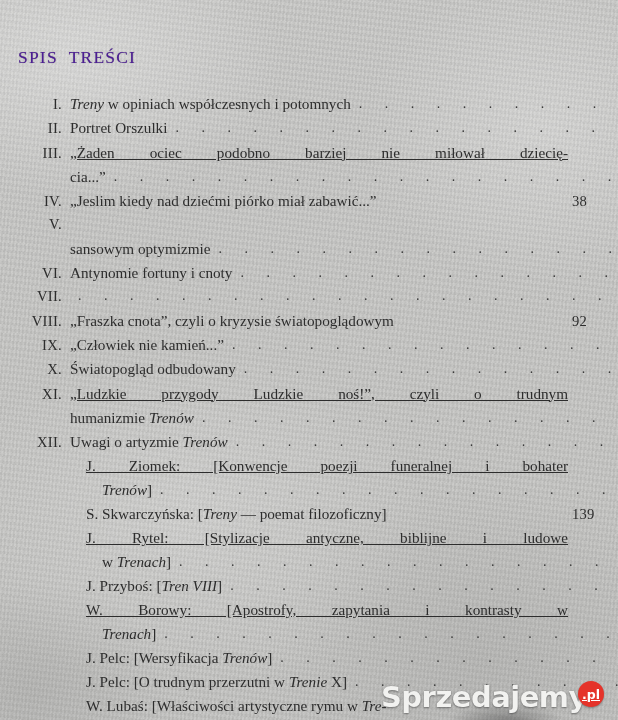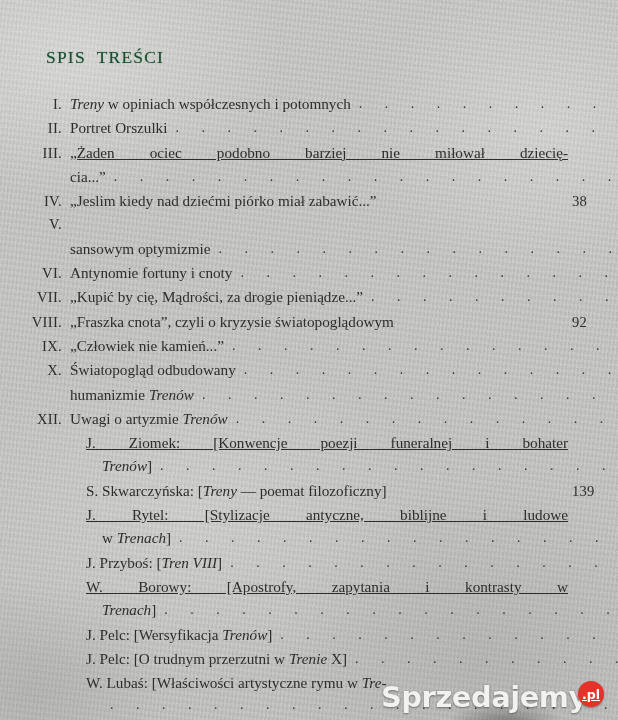--- a/index.html
+++ b/index.html
@@ -46,25 +46,25 @@
   #page {
     position: absolute;
     inset: 0;
     z-index: 3;
     color: #2b2b2b;
   }
 
   
   .heading {
     position: absolute;
-    left: 46px;
+    left: 18px;
     top: 47px;
     font-size: 17.5px;
     letter-spacing: 1.2px;
-    color: #14532d;
+    color: #4c1d95;
     white-space: pre;
     text-shadow: 0 0 1px rgba(60,60,60,.45);
   }
 
   
   .toc {
     position: absolute;
     left: 0;
     top: 92px;
     width: 618px;
@@ -261,21 +261,20 @@
           <div class="line">
             <span class="t"><span>Antynomie fortuny i cnoty</span></span>
             <span class="dots">. . . . . . . . . . . . . . . . . . . . . . . . . . . . . . . . . .</span>
           </div>
         </div>
       </div>
       <div class="row">
         <div class="num">VII.</div>
         <div class="txtwrap">
           <div class="line">
-            <span class="t"><span>„Kupić by cię, Mądrości, za drogie pieniądze...”</span></span>
             <span class="dots">. . . . . . . . . . . . . . . . . . . . . . . . . . . . . . . . . .</span>
           </div>
         </div>
       </div>
       <div class="row">
         <div class="num">VIII.</div>
         <div class="txtwrap">
           <div class="line">
             <span class="t"><span>„Fraszka cnota”, czyli o kryzysie światopoglądowym</span></span>
           </div>
@@ -292,20 +291,29 @@
         </div>
       </div>
       <div class="row">
         <div class="num">X.</div>
         <div class="txtwrap">
           <div class="line">
             <span class="t"><span>Światopogląd odbudowany</span></span>
             <span class="dots">. . . . . . . . . . . . . . . . . . . . . . . . . . . . . . . . . .</span>
           </div>
         </div>
+      </div>
+      <div class="row">
+        <div class="num">XI.</div>
+        <div class="txtwrap">
+          <div class="line justify">
+            <span class="t"><span>„Ludzkie przygody Ludzkie noś!”, czyli o trudnym</span></span>
+          </div>
+        </div>
+        <div class="pg"></div>
       </div>
       <div class="row">
         <div class="num"></div>
         <div class="txtwrap">
           <div class="line">
             <span class="t"><span>humanizmie </span><i>Trenów</i></span>
             <span class="dots">. . . . . . . . . . . . . . . . . . . . . . . . . . . . . . . . . .</span>
           </div>
         </div>
       </div>

